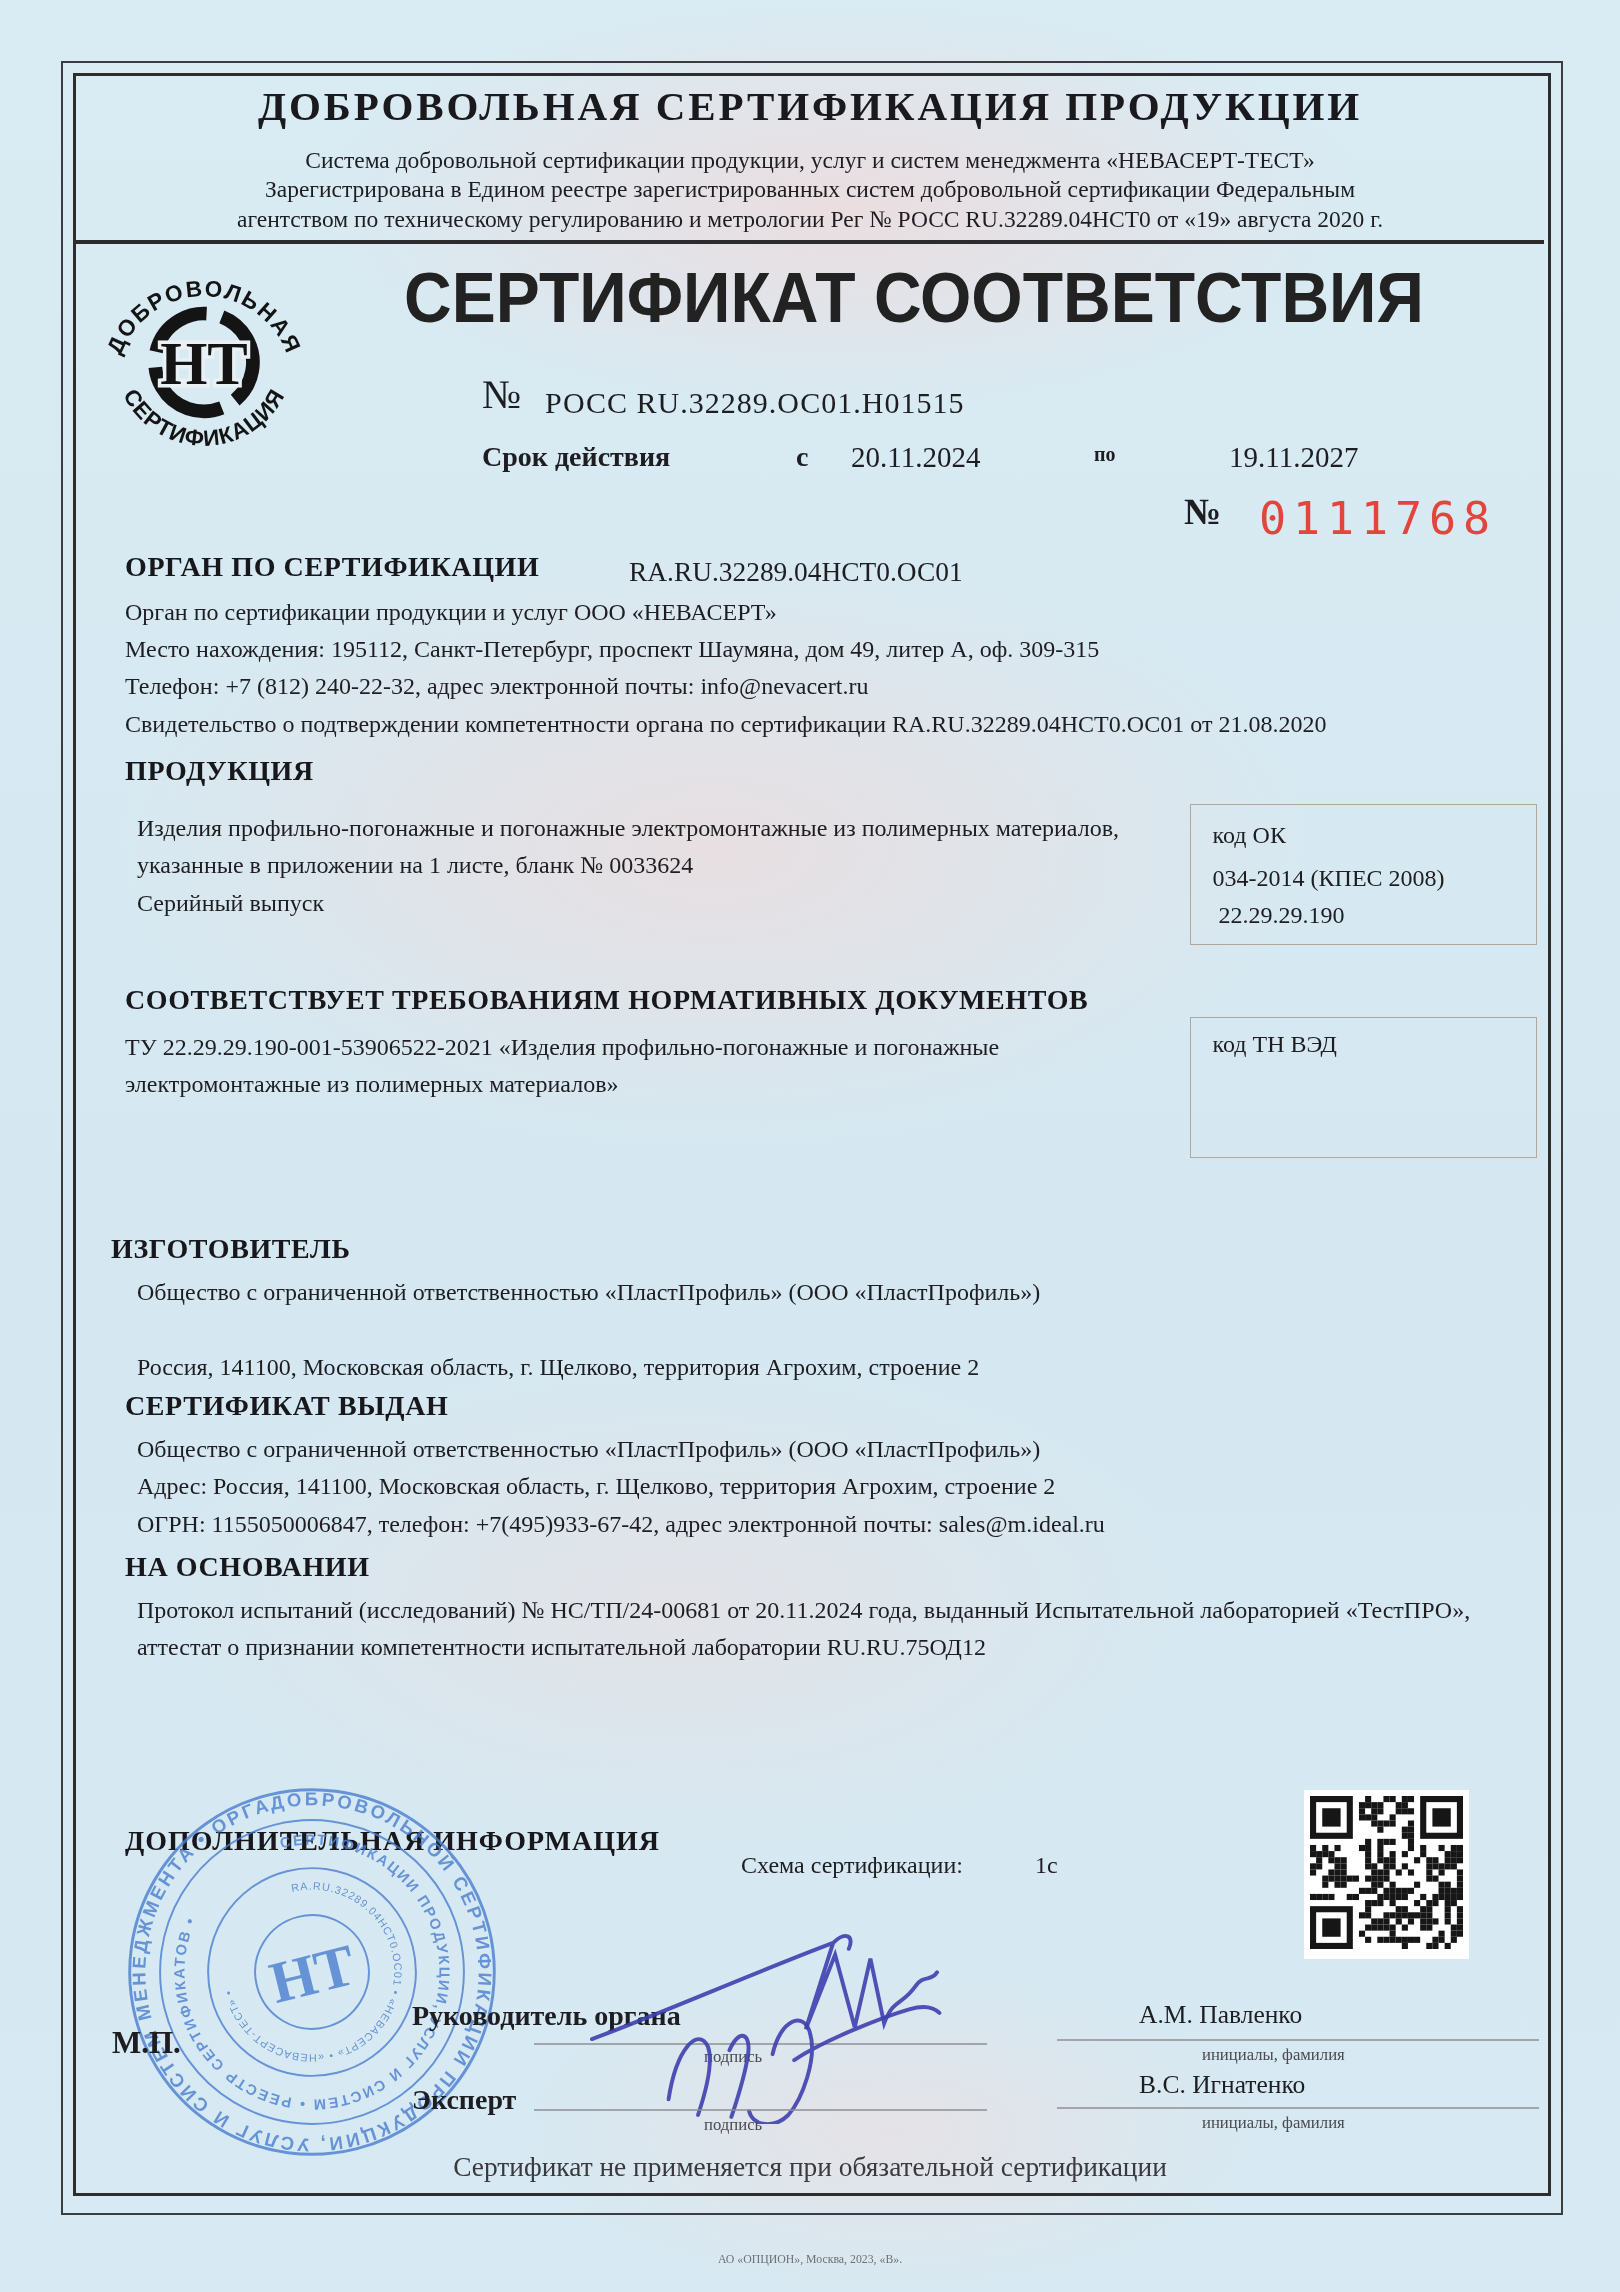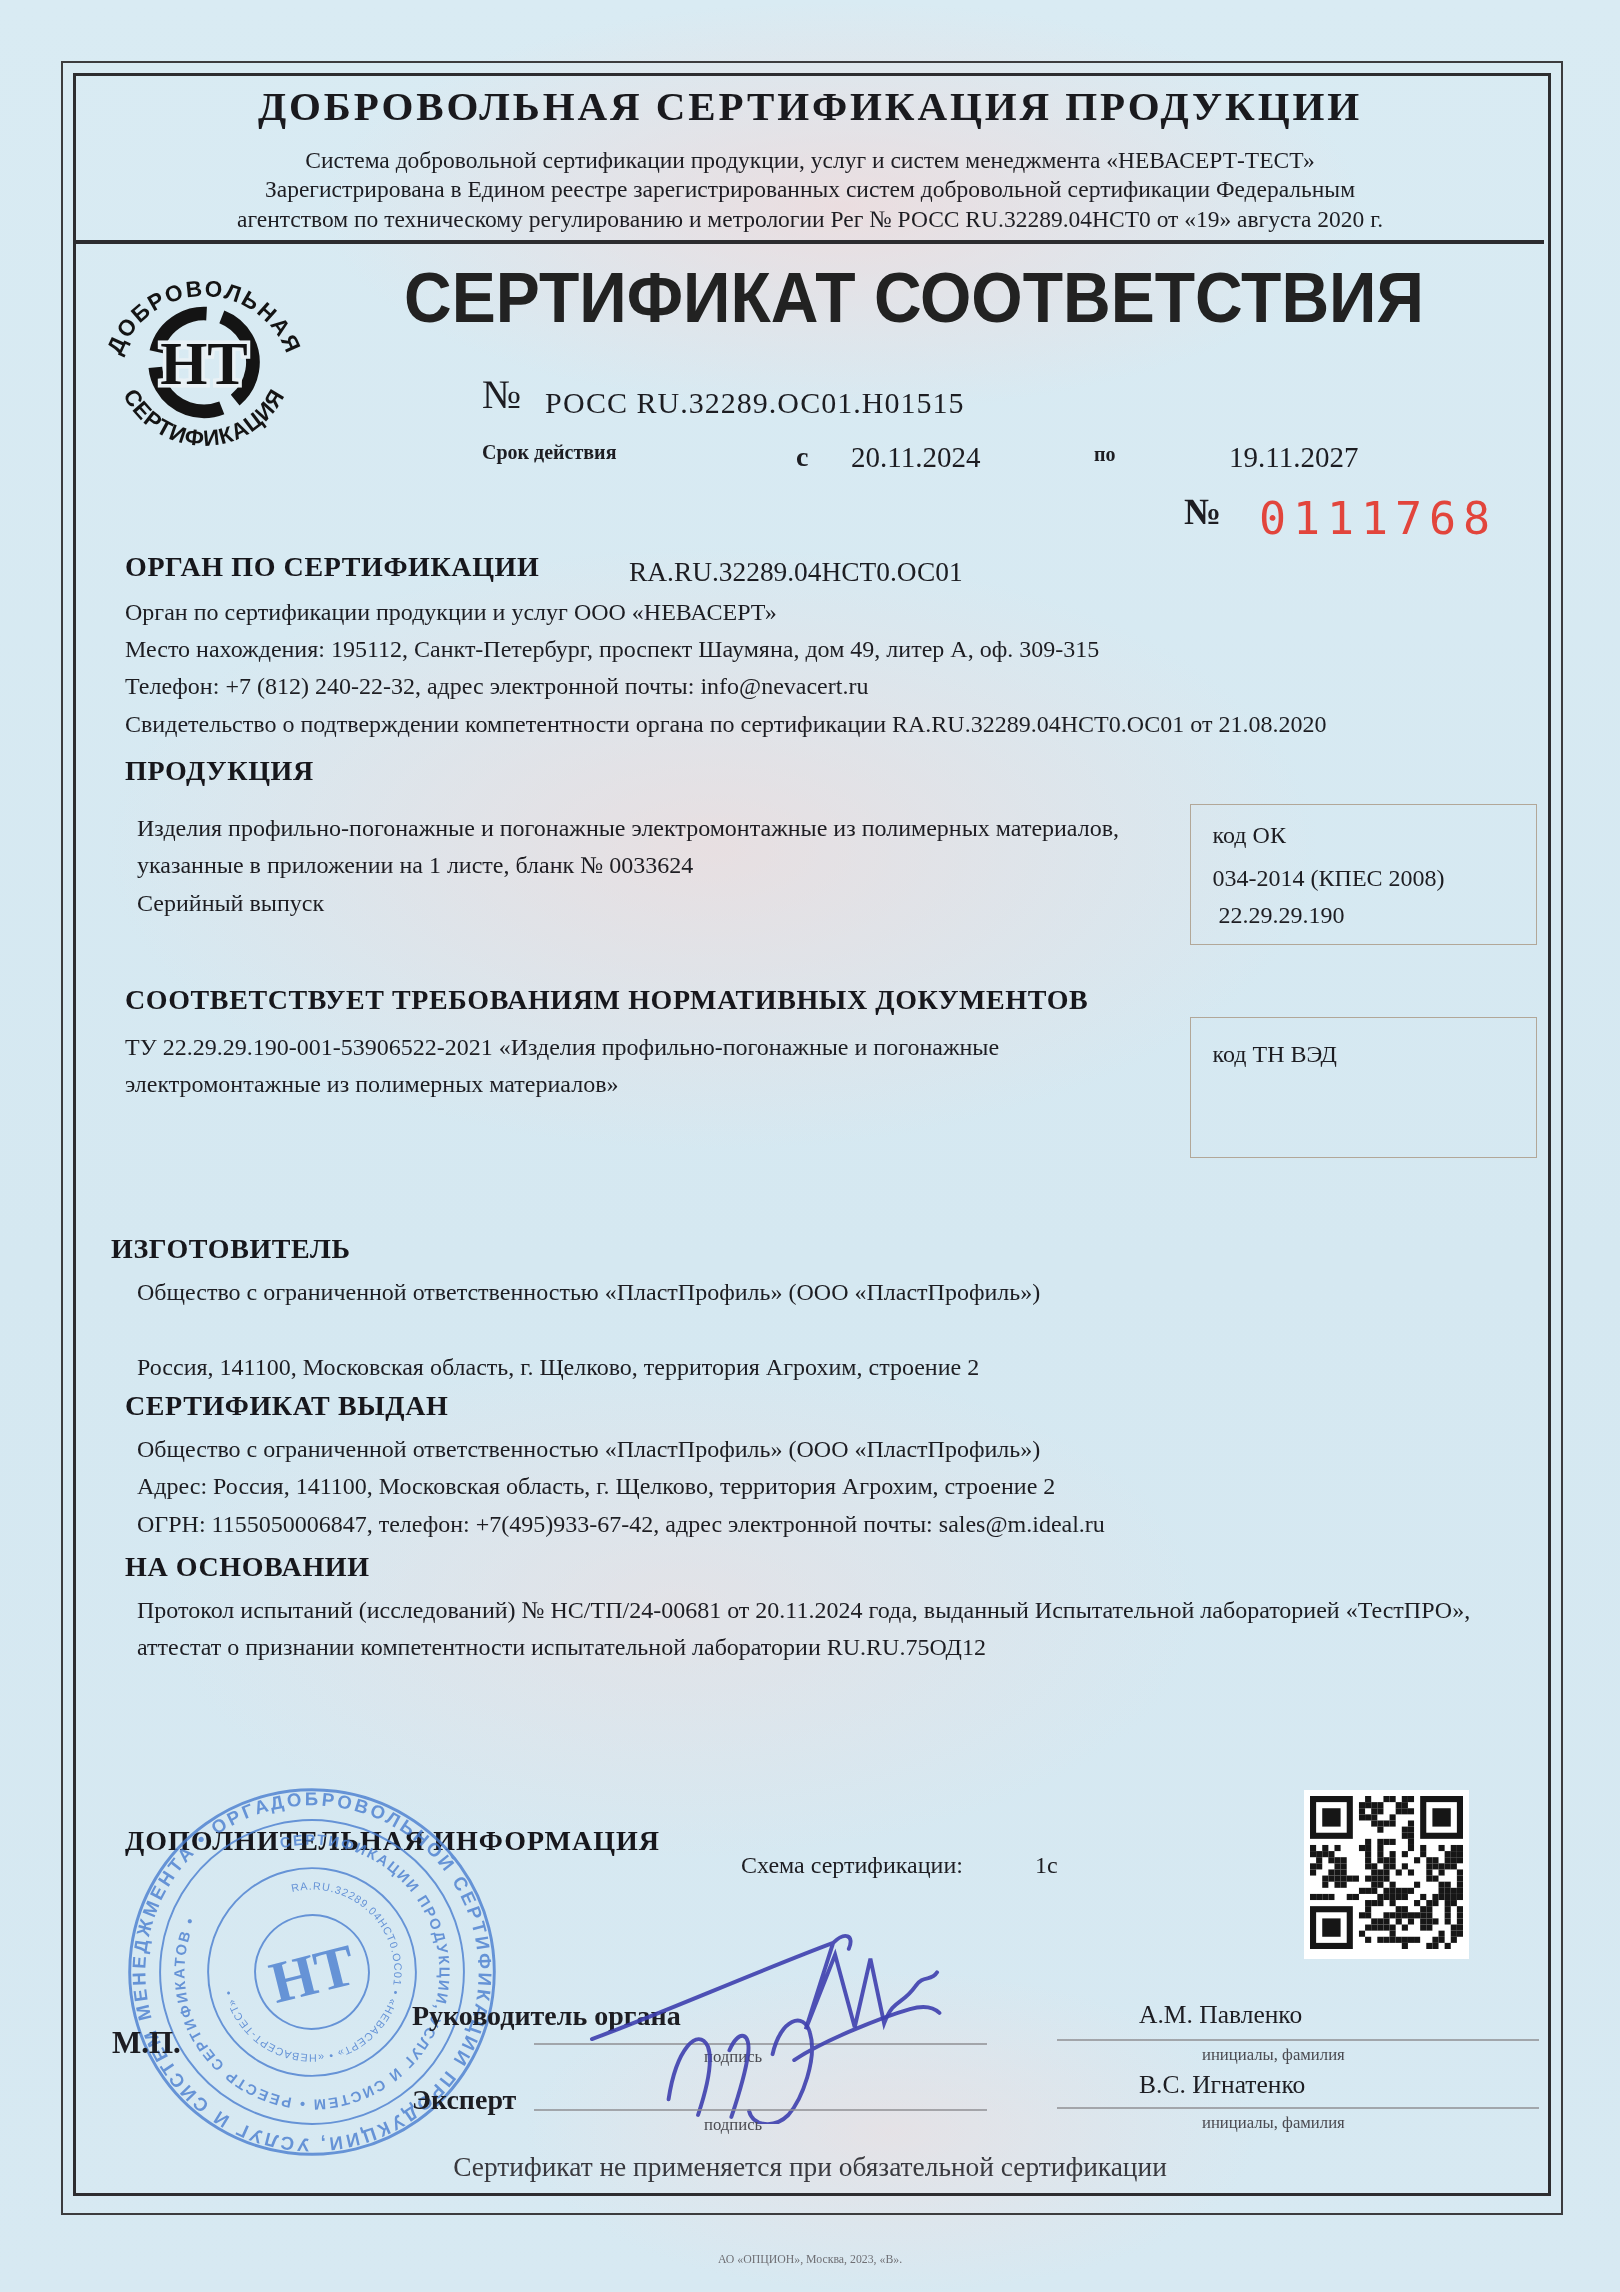--- a/index.html
+++ b/index.html
@@ -53,21 +53,21 @@
       <circle cx="100" cy="118" r="50" fill="none" stroke="#141414" stroke-width="14" stroke-dasharray="70 16 92 16" transform="rotate(-30 100 118)"></circle>
       <text x="100" y="140" text-anchor="middle" font-family="Liberation Serif, serif" font-size="62" font-weight="700" fill="#141414" style="paint-order:stroke;stroke:#e9f1f5;stroke-width:7px;">НТ</text>
     </svg>
   </div>
 
   <div class="abs" style="left:404px;top:257px;font-family:'Liberation Sans',sans-serif;font-size:71px;font-weight:700;letter-spacing:0px;color:#222;transform:scaleX(.93);transform-origin:left;">СЕРТИФИКАТ СООТВЕТСТВИЯ</div>
 
   <div class="abs" style="left:482px;top:370px;font-size:41px;">№</div>
   <div class="abs" style="left:545px;top:386px;font-size:30px;letter-spacing:1px;">РОСС RU.32289.ОС01.Н01515</div>
 
-  <div class="abs b" style="left:482px;top:441px;font-size:20px;">Срок действия</div>
+  <div class="abs b" style="left:482px;top:441px;font-size:28px;">Срок действия</div>
   <div class="abs b" style="left:796px;top:441px;font-size:28px;">с</div>
   <div class="abs" style="left:851px;top:441px;font-size:29px;">20.11.2024</div>
   <div class="abs b" style="left:1094px;top:443px;font-size:20px;">по</div>
   <div class="abs" style="left:1229px;top:441px;font-size:29px;text-align:right;">19.11.2027</div>
 
   <div class="abs b" style="left:1184px;top:490px;font-size:37px;">№</div>
   <div class="abs red" style="left:1259px;top:492px;font-family:'DejaVu Sans Mono',monospace;font-size:45px;letter-spacing:6.9px;">0111768</div>
 
   <div class="abs h29" style="left:125px;top:551px;">ОРГАН ПО СЕРТИФИКАЦИИ</div>
   <div class="abs" style="left:629px;top:557px;font-size:27.4px;">RA.RU.32289.04НСТ0.ОС01</div>
@@ -81,21 +81,21 @@
   <div class="abs t24" style="left:137px;top:885px;">Серийный выпуск</div>
   <div class="codebox" style="left:1190px;top:804px;">
     <div class="abs t24" style="left:21.6px;top:11.8px;">код ОК</div>
     <div class="abs t24" style="left:21.6px;top:55px;">034-2014 (КПЕС 2008)</div>
     <div class="abs t24" style="left:27.4px;top:92px;">22.29.29.190</div>
   </div>
 
   <div class="abs h29" style="left:125px;top:984px;">СООТВЕТСТВУЕТ ТРЕБОВАНИЯМ НОРМАТИВНЫХ ДОКУМЕНТОВ</div>
   <div class="abs t24" style="left:125px;top:1029px;width:1029px;">ТУ 22.29.29.190-001-53906522-2021 «Изделия профильно-погонажные и погонажные электромонтажные из полимерных материалов»</div>
   <div class="codebox" style="left:1190px;top:1017px;">
-    <div class="abs t24" style="left:21.6px;top:18px;font-family:Liberation Serif, serif;">код ТН ВЭД</div>
+    <div class="abs t24" style="left:21.6px;top:8px;font-family:Liberation Serif, serif;">код ТН ВЭД</div>
   </div>
 
   <div class="abs h29" style="left:111px;top:1233px;">ИЗГОТОВИТЕЛЬ</div>
   <div class="abs t24" style="left:137px;top:1274px;">Общество с ограниченной ответственностью «ПластПрофиль» (ООО «ПластПрофиль»)</div>
   <div class="abs t24" style="left:137px;top:1349px;">Россия, 141100, Московская область, г. Щелково, территория Агрохим, строение 2</div>
 
   <div class="abs h29" style="left:125px;top:1390px;">СЕРТИФИКАТ ВЫДАН</div>
   <div class="abs t24" style="left:137px;top:1431px;">Общество с ограниченной ответственностью «ПластПрофиль» (ООО «ПластПрофиль»)</div>
   <div class="abs t24" style="left:137px;top:1468px;">Адрес: Россия, 141100, Московская область, г. Щелково, территория Агрохим, строение 2</div>
   <div class="abs t24" style="left:137px;top:1506px;">ОГРН: 1155050006847, телефон: +7(495)933-67-42, адрес электронной почты: sales@m.ideal.ru</div>

